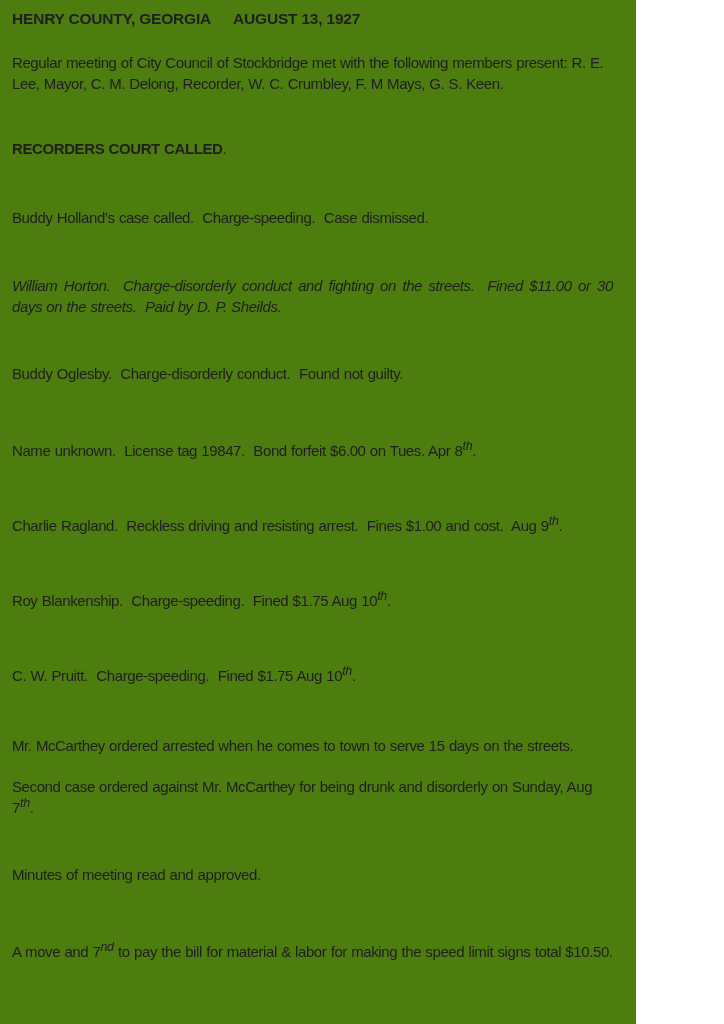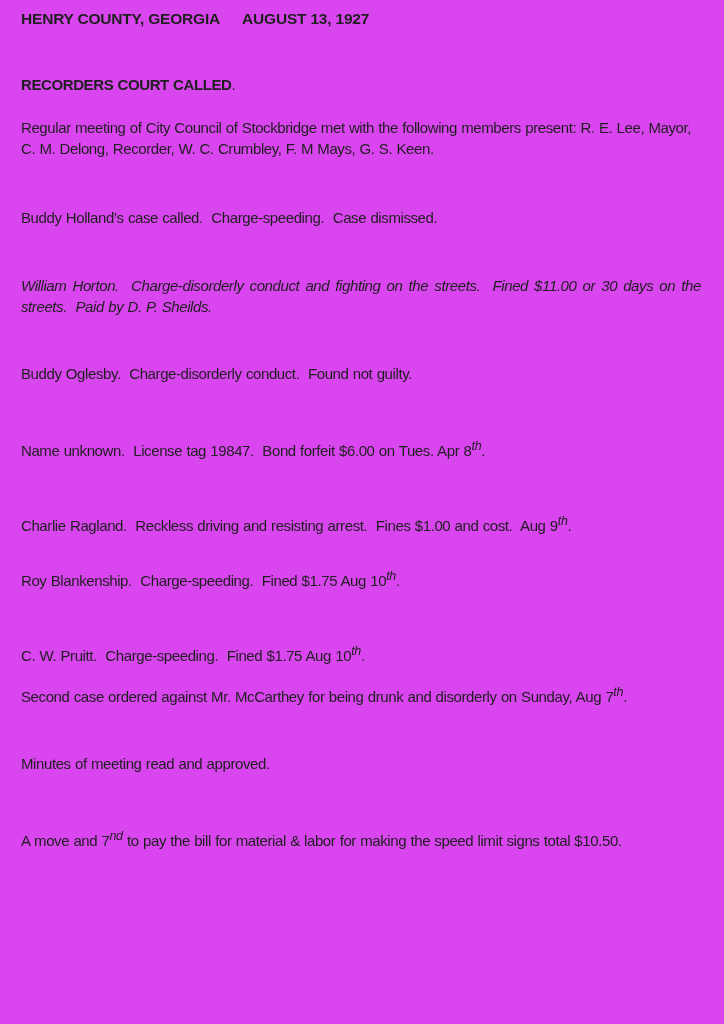--- a/index.html
+++ b/index.html
@@ -9,24 +9,24 @@
   }
   body {
     width: 724px;
     height: 1024px;
     overflow: hidden;
     font-family: "Liberation Sans", sans-serif;
     color: #1f1f1f;
   }
   .page {
     box-sizing: border-box;
-    width: 724px;
+    width: 636px;
     height: 1024px;
-    padding: 8px 23px 0 21px;
-    background: #d946ef;
+    padding: 8px 23px 0 12px;
+    background: #4d7c0f;
   }
   p.doc-par {
     margin: 0;
     font-size: 15px;
     line-height: 21px;
     letter-spacing: -0.4px;
     white-space: pre-wrap;
     word-spacing: 0.5px;
   }
   p.doc-title {
@@ -52,38 +52,39 @@
     font-style: italic;
   }
 </style>
 </head>
 <body>
 
 <div class="page">
 
   <p class="doc-title"><span>HENRY COUNTY, GEORGIA</span><span class="title-right">AUGUST 13, 1927</span></p>
 
+  <p class="doc-par" style="margin-top:22px"><span>Regular meeting of City Council of Stockbridge met with the following members present: R. E. Lee, Mayor, C. M. Delong, Recorder, W. C. Crumbley, F. M Mays, G. S. Keen.</span></p>
+
   <p class="doc-par" style="margin-top:44px"><span class="b">RECORDERS COURT CALLED</span><span>.</span></p>
-
-  <p class="doc-par" style="margin-top:22px"><span>Regular meeting of City Council of Stockbridge met with the following members present: R. E. Lee, Mayor, C. M. Delong, Recorder, W. C. Crumbley, F. M Mays, G. S. Keen.</span></p>
 
   <p class="doc-par" style="margin-top:48px"><span>Buddy Holland’s case called.  Charge-speeding.  Case dismissed.</span></p>
 
   <p class="doc-par justify" style="margin-top:47px"><span>William Horton.  Charge-disorderly conduct and fighting on the streets.  Fined $11.00 or 30 days on the streets.  Paid by D. P. Sheilds.</span></p>
 
   <p class="doc-par" style="margin-top:46px"><span>Buddy Oglesby.  Charge-disorderly conduct.  Found not guilty.</span></p>
 
   <p class="doc-par" style="margin-top:56px"><span>Name unknown.  License tag 19847.  Bond forfeit $6.00 on Tues. Apr 8</span><sup class="sp">th</sup><span>.</span></p>
 
   <p class="doc-par" style="margin-top:54px"><span>Charlie Ragland.  Reckless driving and resisting arrest.  Fines $1.00 and cost.  Aug 9</span><sup class="sp">th</sup><span>.</span></p>
 
-  <p class="doc-par" style="margin-top:34px"><span>Roy Blankenship.  Charge-speeding.  Fined $1.75 Aug 10</span><sup class="sp">th</sup><span>.</span></p>
+  <p class="doc-par" style="margin-top:54px"><span>Roy Blankenship.  Charge-speeding.  Fined $1.75 Aug 10</span><sup class="sp">th</sup><span>.</span></p>
 
   <p class="doc-par" style="margin-top:54px"><span>C. W. Pruitt.  Charge-speeding.  Fined $1.75 Aug 10</span><sup class="sp">th</sup><span>.</span></p>
 
+  <p class="doc-par" style="margin-top:49px"><span>Mr. McCarthey ordered arrested when he comes to town to serve 15 days on the streets.</span></p>
 
   <p class="doc-par" style="margin-top:20px"><span>Second case ordered against Mr. McCarthey for being drunk and disorderly on Sunday, Aug 7</span><sup class="sp">th</sup><span>.</span></p>
 
   <p class="doc-par" style="margin-top:46px"><span>Minutes of meeting read and approved.</span></p>
 
   <p class="doc-par" style="margin-top:56px"><span>A move and 7</span><sup class="sp">nd</sup><span> to pay the bill for material &amp; labor for making the speed limit signs total $10.50.</span></p>
 
 </div>
 
 </body></html>

